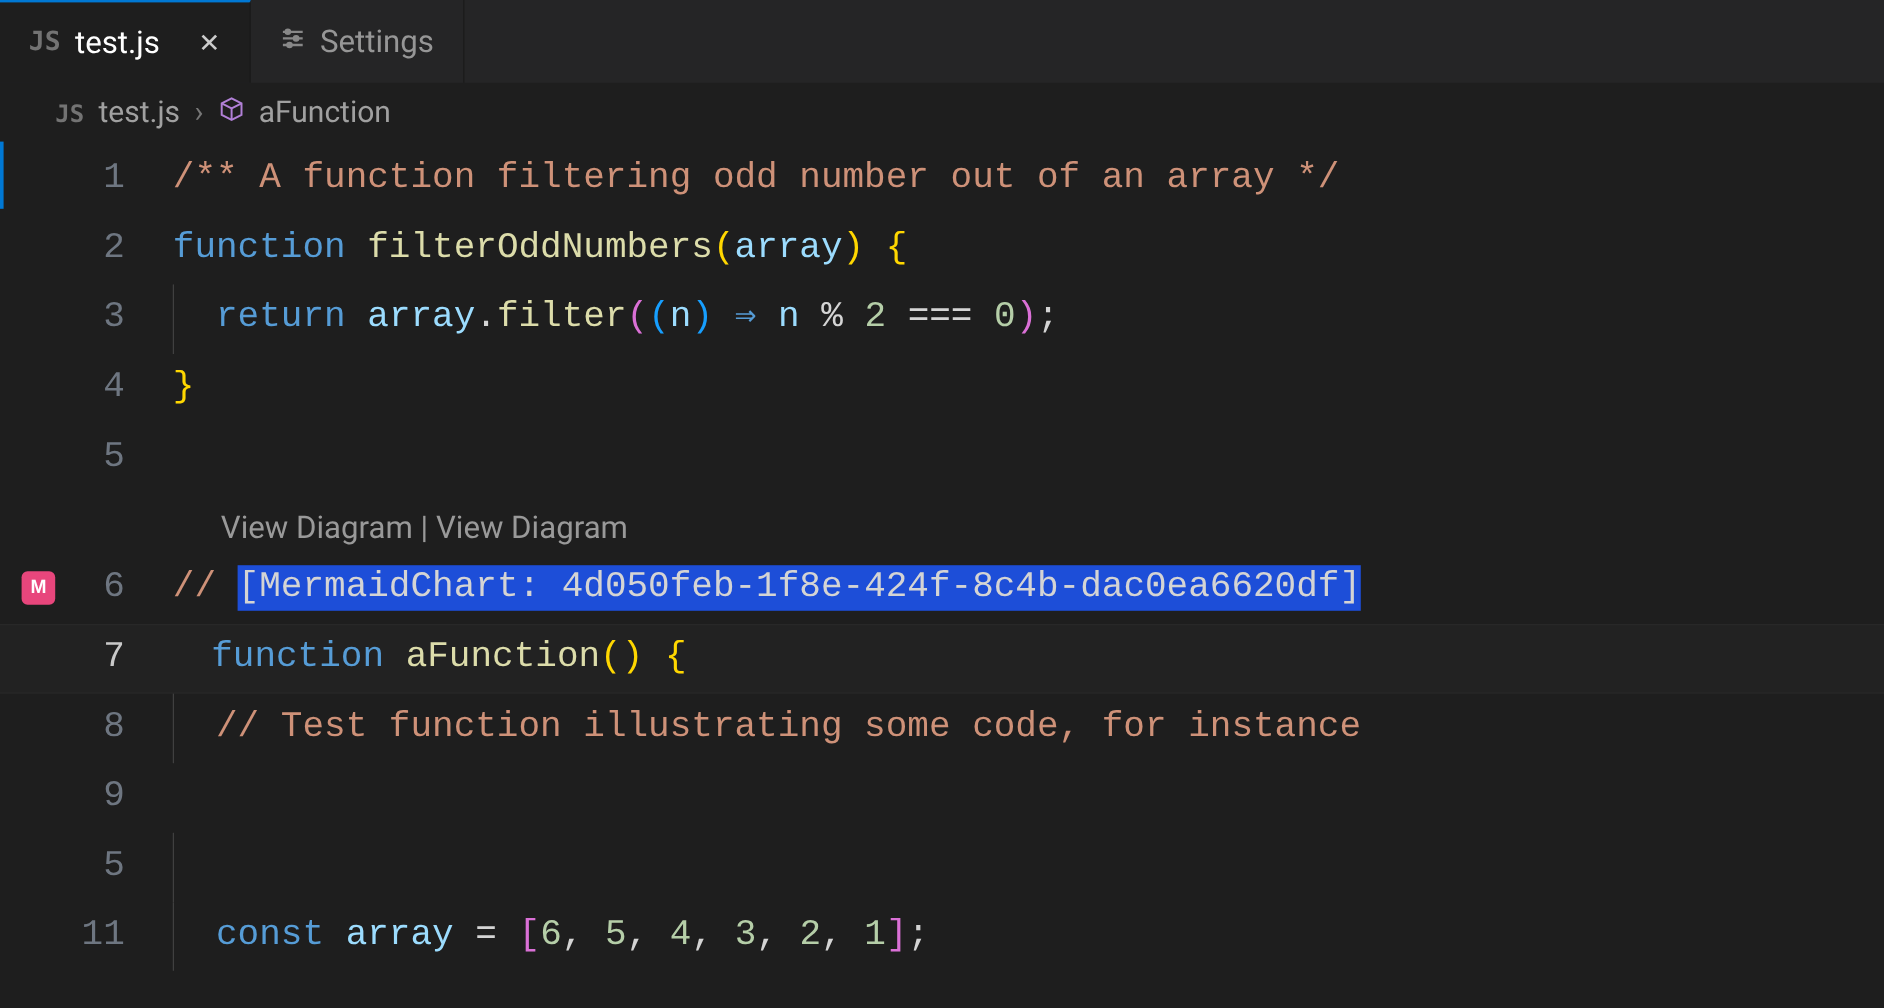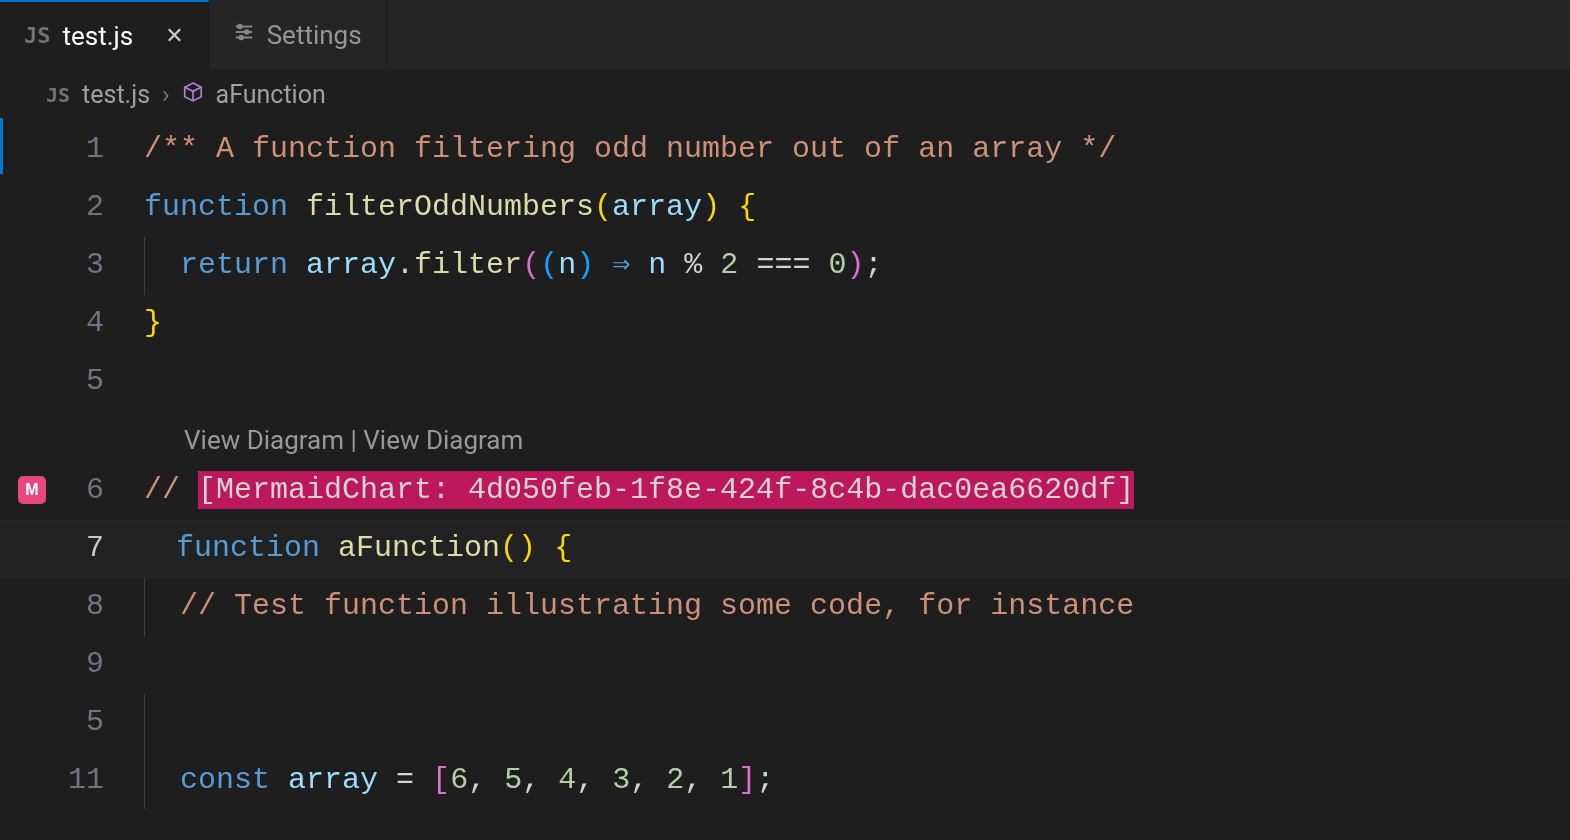--- a/index.html
+++ b/index.html
@@ -137,21 +137,21 @@
   .c-var       { color: #9cdcfe; }
   .c-punc      { color: #d4d4d4; }
   .c-brace     { color: #ffd700; }
   .c-brace2    { color: #da70d6; }
   .c-brace3    { color: #179fff; }
   .c-op        { color: #d4d4d4; }
   .c-num       { color: #b5cea8; }
   .c-const     { color: #569cd6; }
   .c-commentsl { color: #ce9178; }
   .mermaid-hl  {
-    background: #be185d;
+    background: #1d4ed8;
     color: #d4d4d4;
     padding: 2px 0;
   }
   .left-border {
     position: absolute;
     left: 0;
     top: 118px;
     width: 3px;
     height: 56px;
     background: #0078d4;

